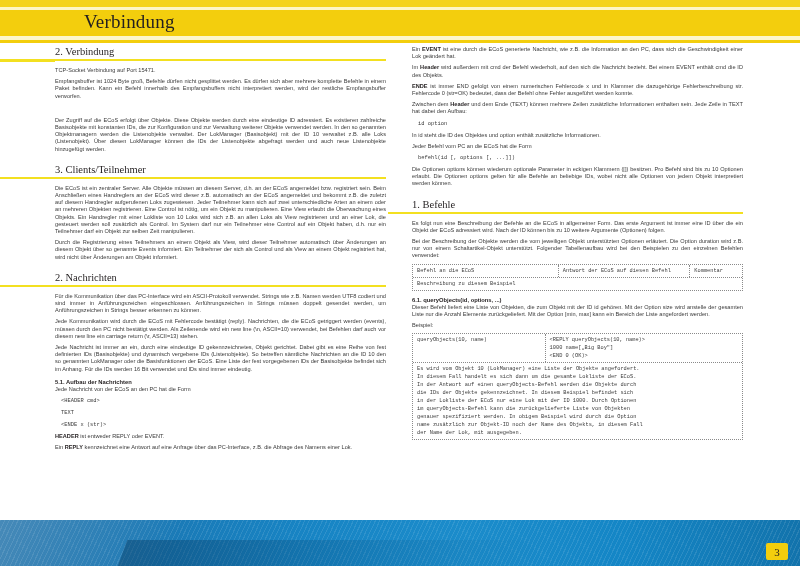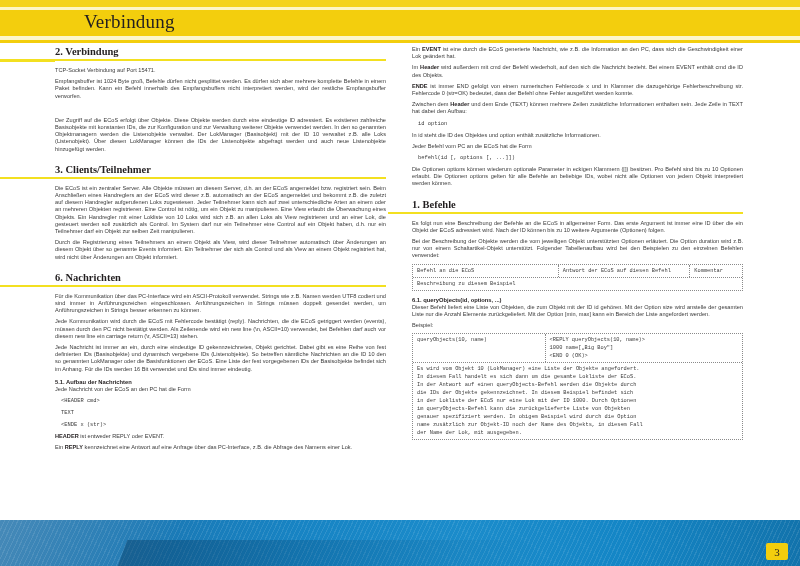--- a/index.html
+++ b/index.html
@@ -24,21 +24,21 @@
     font-size:19px;color:#231f20;letter-spacing:.2px;
   }
   
   .page{position:absolute;left:0;top:46px;width:800px;height:474px;}
   .col{position:absolute;top:0;width:331px;}
   .col-left{left:55px;}
   .col-right{left:412px;}
 
   h2.sec{
     font-family:"Liberation Serif", serif;
-    font-size:10.5px;font-weight:700;color:#231f20;
+    font-size:10.5px;font-weight:400;color:#231f20;
     margin:0 0 0 0;padding:0 0 2px 0;
     border-bottom:2.5px solid #f3e020;
     position:relative;
   }
   h2.sec::after{
     content:"";position:absolute;left:-55px;bottom:-2.5px;
     width:55px;height:2.5px;background:#f3e020;
   }
   .col-right h2.sec::after{left:-24px;width:24px;}
 
@@ -129,21 +129,21 @@
       <h2 class="sec">2. Verbindung</h2>
       <p class="first">TCP-Socket Verbindung auf Port 15471.</p>
       <p>Empfangsbuffer ist 1024 Byte groß, Befehle dürfen nicht gesplittet werden. Es dürfen sich aber mehrere komplette Befehle in einem Paket befinden. Kann ein Befehl innerhalb des Empfangsbuffers nicht interpretiert werden, wird der restliche Empfangsbuffer verworfen.</p>
       <div class="gap"></div>
       <p class="first">Der Zugriff auf die ECoS erfolgt über Objekte. Diese Objekte werden durch eine eindeutige ID adressiert. Es existieren zahlreiche Basisobjekte mit konstanten IDs, die zur Konfiguration und zur Verwaltung weiterer Objekte verwendet werden. In den so genannten Objektmanagern werden die Listenobjekte verwaltet. Der LokManager (Basisobjekt) mit der ID 10 verwaltet z.B. alle Loks (Listenobjekt). Über diesen LokManager können die IDs der Listenobjekte abgefragt werden und auch neue Listenobjekte hinzugefügt werden.</p>
       <div class="gap"></div>
       <h2 class="sec">3. Clients/Teilnehmer</h2>
       <p class="first">Die ECoS ist ein zentraler Server. Alle Objekte müssen an diesem Server, d.h. an der ECoS angemeldet bzw. registriert sein. Beim Anschließen eines Handreglers an der ECoS wird dieser z.B. automatisch an der ECoS angemeldet und bekommt z.B. die zuletzt auf diesem Handregler aufgerufenen Loks zugewiesen. Jeder Teilnehmer kann sich auf zwei unterschiedliche Arten an einem oder an mehreren Objekten registrieren. Eine Control ist nötig, um ein Objekt zu manipulieren. Eine View erlaubt die Überwachung eines Objekts. Ein Handregler mit einer Lokliste von 10 Loks wird sich z.B. an allen Loks als View registrieren und an einer Lok, die gesteuert werden soll zusätzlich als Control. Im System darf nur ein Teilnehmer eine Control auf ein Objekt haben, d.h. nur ein Teilnehmer darf ein Objekt zur selben Zeit manipulieren.</p>
       <p>Durch die Registrierung eines Teilnehmers an einem Objekt als View, wird dieser Teilnehmer automatisch über Änderungen an diesem Objekt über so genannte Events informiert. Ein Teilnehmer der sich als Control und als View an einem Objekt registriert hat, wird nicht über Änderungen am Objekt informiert.</p>
       <div class="gap"></div>
-      <h2 class="sec">6. Nachrichten</h2>
+      <h2 class="sec">2. Nachrichten</h2>
       <p class="first">Für die Kommunikation über das PC-Interface wird ein ASCII-Protokoll verwendet. Strings wie z.B. Namen werden UTF8 codiert und sind immer in Anführungszeichen eingeschlossen. Anführungszeichen in Strings müssen doppelt gesendet werden, um Anführungszeichen in Strings besser erkennen zu können.</p>
       <p>Jede Kommunikation wird durch die ECoS mit Fehlercode bestätigt (reply). Nachrichten, die die ECoS getriggert werden (events), müssen durch den PC nicht bestätigt werden. Als Zeilenende wird ein new line (\n, ASCII=10) verwendet, bei Befehlen darf auch vor diesem new line ein carriage return (\r, ASCII=13) stehen.</p>
       <p>Jede Nachricht ist immer an ein, durch eine eindeutige ID gekennzeichnetes, Objekt gerichtet. Dabei gibt es eine Reihe von fest definierten IDs (Basisobjekte) und dynamisch vergebene IDs (Listenobjekte). So betreffen sämtliche Nachrichten an die ID 10 den so genannten LokManager oder die Basisfunktionen der ECoS. Eine Liste der fest vorgegebenen IDs der Basisobjekte befindet sich im Anhang. Für die IDs werden 16 Bit verwendet und IDs sind immer eindeutig.</p>
       <div class="sub">5.1. Aufbau der Nachrichten</div>
       <p>Jede Nachricht von der ECoS an den PC hat die Form</p>
       <div class="mono">&lt;HEADER cmd&gt;</div>
       <div class="mono">TEXT</div>
       <div class="mono">&lt;ENDE x (str)&gt;</div>
       <p><b>HEADER</b> ist entweder REPLY oder EVENT.</p>
       <p>Ein <b>REPLY</b> kennzeichnet eine Antwort auf eine Anfrage über das PC-Interface, z.B. die Abfrage des Namens einer Lok.</p>

